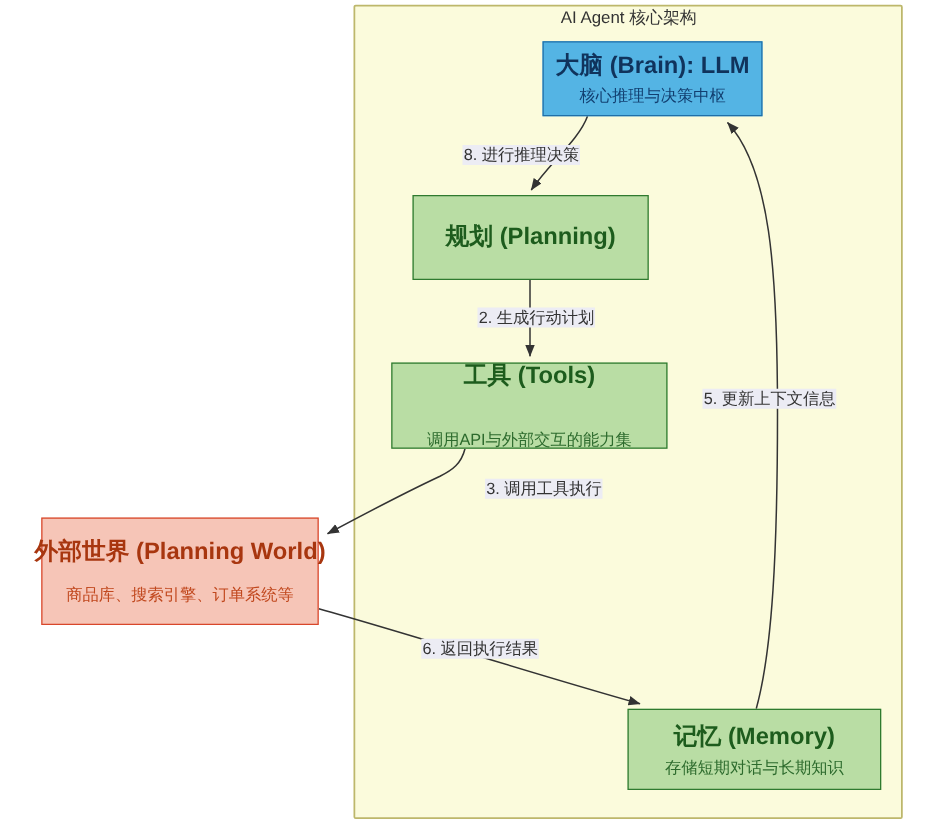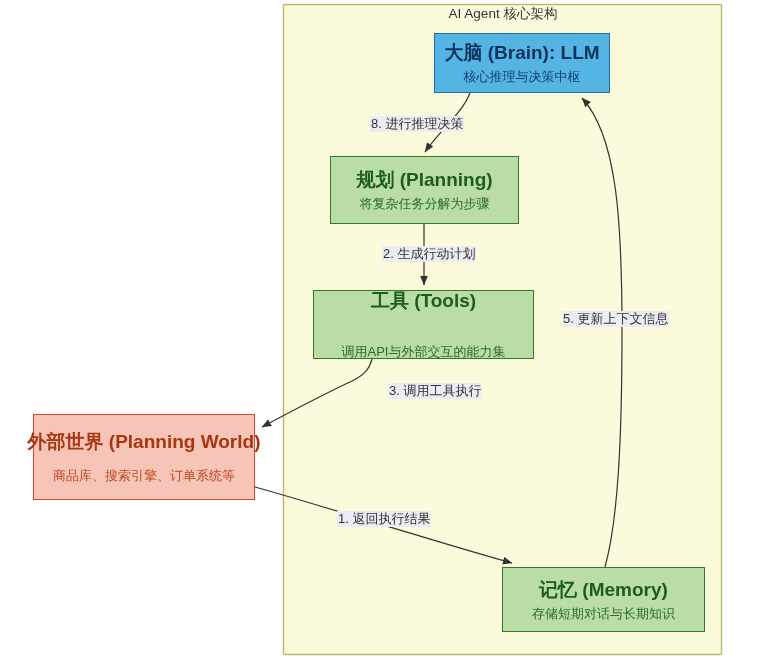--- a/index.html
+++ b/index.html
@@ -116,21 +116,20 @@
 
   <div class="cluster-title" style="left:403px; top:5px; width:200px;">AI Agent 核心架构</div>
 
   <div class="node node-brain" style="left:434px; top:33px; width:176px; height:60px;">
     <div class="title">大脑 (Brain): LLM</div>
     <div class="subtitle">核心推理与决策中枢</div>
   </div>
 
   <div class="node node-green" style="left:330px; top:156px; width:189px; height:68px;">
     <div class="title">规划 (Planning)</div>
-    <div class="subtitle">将复杂任务分解为步骤</div>
   </div>
 
   <div class="node node-green" style="left:313px; top:290px; width:221px; height:69px;gap:27px;">
     <div class="title">工具 (Tools)</div>
     <div class="subtitle">调用API与外部交互的能力集</div>
   </div>
 
   <div class="node node-green" style="left:502px; top:567px; width:203px; height:65px;">
     <div class="title">记忆 (Memory)</div>
     <div class="subtitle">存储短期对话与长期知识</div>
@@ -140,17 +139,17 @@
     <div class="title">外部世界 (Planning World)</div>
     <div class="subtitle" style="max-width:190px;margin-top:12px;">商品库、搜索引擎、订单系统等</div>
   </div>
 
   <div class="edge-label" style="left:370px; top:116px;">8. 进行推理决策</div>
 
   <div class="edge-label" style="left:382px; top:246px;">2. 生成行动计划</div>
 
   <div class="edge-label" style="left:370px; top:383px;margin-left:18px;">3. 调用工具执行</div>
 
-  <div class="edge-label" style="left:337px; top:511px;">1. 返回执行结果</div>
+  <div class="edge-label" style="left:337px; top:511px;">6. 返回执行结果</div>
 
   <div class="edge-label" style="left:562px; top:311px;">5. 更新上下文信息</div>
 
 </div>
 
 </body></html>

